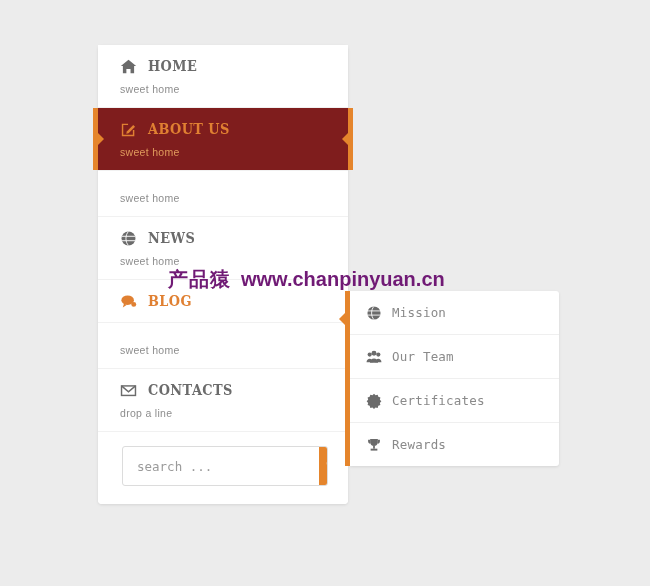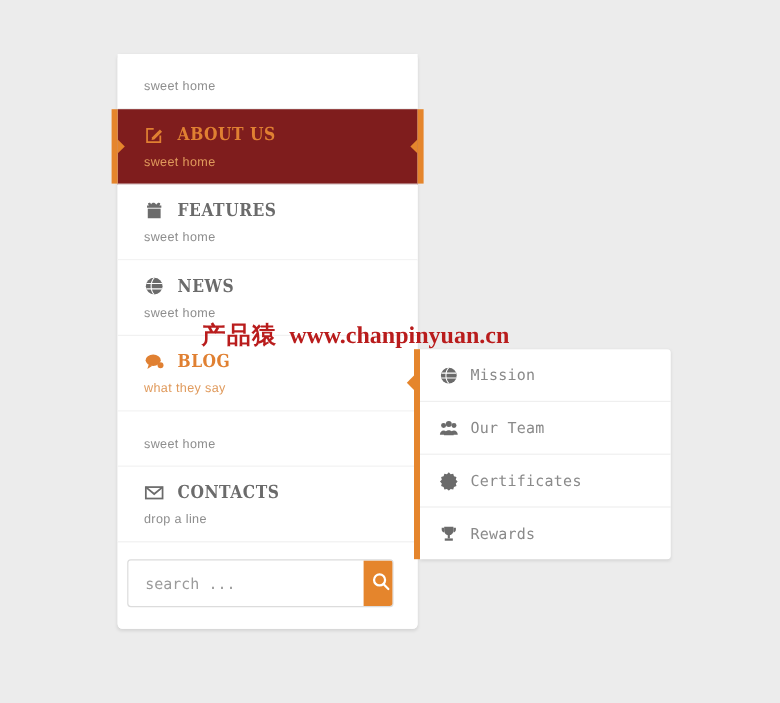--- a/index.html
+++ b/index.html
@@ -104,21 +104,21 @@
     left: 5px;
     border-left: 6px solid #e5852c;
   }
   .notch.left-point {            
     right: 5px;
     border-right: 6px solid #e5852c;
   }
 
   
   #search-row {
-    padding: 14px 20px 18px 8px;
+    padding: 14px 20px 18px 24px;
     background: #ffffff;
     border-radius: 0 0 4px 4px;
   }
   #search-box {
     display: flex;
     height: 38px;
     border: 1px solid #dcdcdc;
     border-radius: 3px;
     overflow: hidden;
     background: #fff;
@@ -191,37 +191,45 @@
     font-size: 12.5px;
     color: #8a8a8a;
     letter-spacing: 0.2px;
   }
 
   
   #watermark {
     position: absolute;
     left: 168px;
     top: 266px;
-    font-family: Liberation Serif, serif;
+    font-family: Liberation Sans, sans-serif;
     font-size: 20px;
     font-weight: bold;
-    color: #b91c1c;
+    color: #701a75;
     white-space: nowrap;
     pointer-events: none;
     z-index: 50;
   }
   #watermark .wm-cn { letter-spacing: 1px; }
   #watermark .wm-url { margin-left: 10px; }
 </style>
 </head>
 <body>
 
 <div id="menu-panel">
 
   <div class="menu-item">
+    <div class="mi-title">
+      <span class="mi-icon">
+        <svg width="17" height="17" viewBox="0 0 20 20" fill="currentColor">
+          <path d="M10 2 L1 9.5 h2.4 V18 h4.1 v-5.2 h4.9 V18 h4.2 V9.5 H19 Z"></path>
+        </svg>
+      </span>
+      <span class="mi-label">HOME</span>
+    </div>
     <div class="mi-sub">sweet home</div>
   </div>
 
   <div class="menu-item is-active">
     <span class="bar left">
       <span class="notch right-point"></span>
     </span>
     <span class="bar right">
       <span class="notch left-point"></span>
     </span>
@@ -231,29 +239,20 @@
           <path d="M16 10.5 V17 H3 V4 H9.5"></path>
           <path d="M8 12.3 L15.6 4.7 l2.1 2.1 L10.1 14.4 L7.4 15 Z" fill="currentColor" stroke="none"></path>
         </svg>
       </span>
       <span class="mi-label">ABOUT US</span>
     </div>
     <div class="mi-sub">sweet home</div>
   </div>
 
   <div class="menu-item">
-    <div class="mi-title">
-      <span class="mi-icon">
-        <svg width="17" height="17" viewBox="0 0 20 20" fill="currentColor">
-          <path d="M5.2 2.2c-1 0-1.6 1-1 1.9l.6.8H3v2.4h14V4.9h-1.9l.6-.8c.6-.9 0-1.9-1-1.9-.9 0-1.6.5-2.1 1.2l-.6.9-.6-.9c-.5-.7-1.2-1.2-2.1-1.2s-1.6.5-2.1 1.2l-.3.5-.3-.5C6.8 2.7 6.1 2.2 5.2 2.2z"></path>
-          <rect x="3.7" y="8.1" width="12.6" height="9.4"></rect>
-        </svg>
-      </span>
-      <span class="mi-label">FEATURES</span>
-    </div>
     <div class="mi-sub">sweet home</div>
   </div>
 
   <div class="menu-item">
     <div class="mi-title">
       <span class="mi-icon">
         <svg width="17" height="17" viewBox="0 0 20 20" fill="currentColor">
           <circle cx="10" cy="10" r="8.2"></circle>
           <path d="M10 1.8c-2 2-3 4.8-3 8.2s1 6.2 3 8.2" fill="none" stroke="#ffffff" stroke-width="1.1"></path>
           <path d="M2.3 7.4h15.4M2.3 12.6h15.4" stroke="#ffffff" stroke-width="1.1"></path>
@@ -268,21 +267,20 @@
     <div class="mi-title">
       <span class="mi-icon">
         <svg width="17" height="17" viewBox="0 0 20 20" fill="currentColor">
           <ellipse cx="9" cy="8.4" rx="7.4" ry="5.6"></ellipse>
           <path d="M4.6 12.6 L3.3 17 L8.2 13.8 Z"></path>
           <circle cx="16.2" cy="13.4" r="2.9"></circle>
         </svg>
       </span>
       <span class="mi-label">BLOG</span>
     </div>
-    <div class="mi-sub">what they say</div>
   </div>
 
   <div class="menu-item">
     <div class="mi-sub">sweet home</div>
   </div>
 
   <div class="menu-item">
     <div class="mi-title">
       <span class="mi-icon">
         <svg width="17" height="17" viewBox="0 0 20 20" fill="none" stroke="currentColor" stroke-width="1.7">

